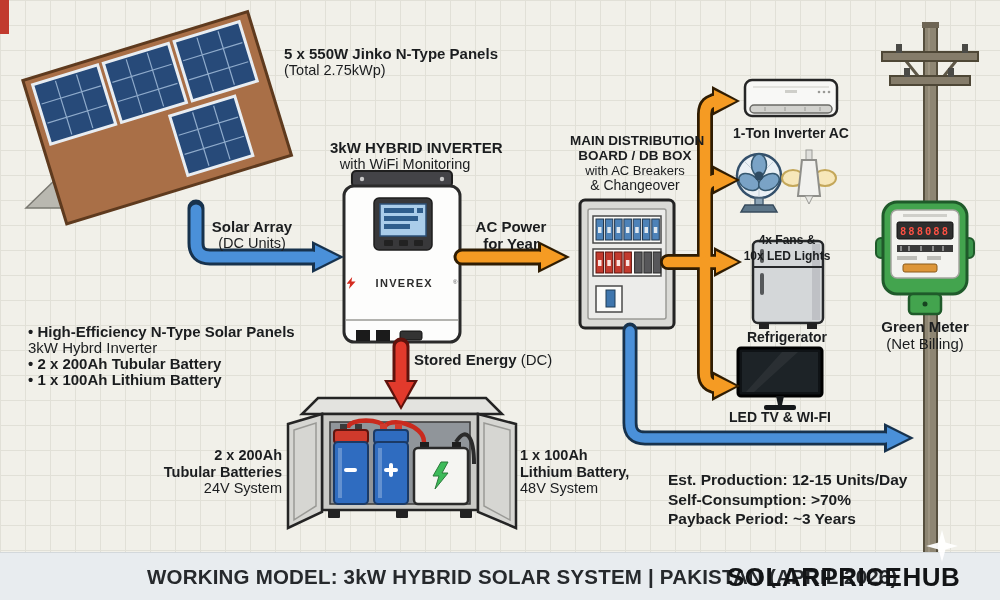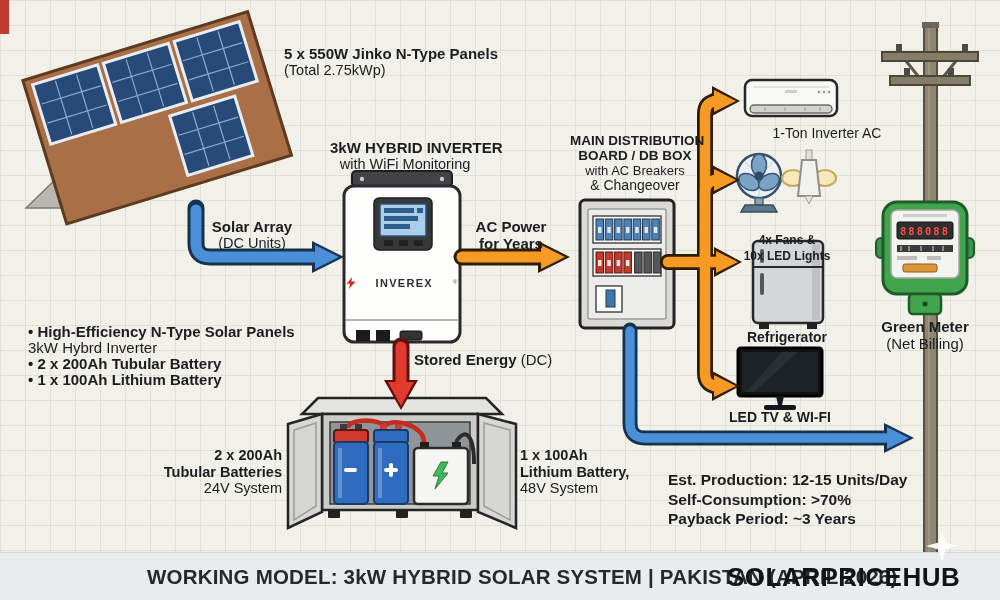--- a/index.html
+++ b/index.html
@@ -312,21 +312,21 @@
     <div class="n f14">with WiFi Monitoring</div>
   </div>
 
   <div class="lbl f15 c" style="left:192px;top:219px;width:120px;">
     <div class="b">Solar Array</div>
     <div class="n f14">(DC Units)</div>
   </div>
 
   <div class="lbl f15 c" style="left:455px;top:219px;width:112px;">
     <div class="b">AC Power</div>
-    <div class="b">for Years</div>
+    <div class="b">for Year</div>
   </div>
 
   <div class="lbl c" style="left:558px;top:133px;width:130px;font-size:13.5px;line-height:15px;margin-left:12px;">
     <div class="b">MAIN DISTRIBUTION</div>
     <div class="b">BOARD / DB BOX</div>
     <div class="n" style="font-size:13px;">with AC Breakers</div>
     <div class="n" style="font-size:14px;">&amp; Changeover</div>
   </div>
 
   <div class="lbl f15" style="left:414px;top:352px;">
@@ -346,21 +346,21 @@
     <div class="b">Tubular Batteries</div>
     <div class="n">24V System</div>
   </div>
 
   <div class="lbl" style="left:520px;top:447px;width:140px;font-size:14.5px;line-height:16.5px;">
     <div class="b">1 x 100Ah</div>
     <div class="b">Lithium Battery,</div>
     <div class="n">48V System</div>
   </div>
 
-  <div class="lbl c" style="left:712px;top:126px;width:158px;font-size:14px;font-weight:400;padding-left:36px;">1-Ton Inverter AC</div>
+  <div class="lbl c" style="left:712px;top:126px;width:158px;font-size:14px;font-weight:700;">1-Ton Inverter AC</div>
 
   <div class="lbl c" style="left:712px;top:232px;width:150px;font-size:12px;font-weight:700;line-height:16px;">
     <div>4x Fans &amp;</div>
     <div>10x LED Lights</div>
   </div>
 
   <div class="lbl c" style="left:712px;top:330px;width:150px;font-size:14px;font-weight:600;">Refrigerator</div>
 
   <div class="lbl c" style="left:700px;top:410px;width:160px;font-size:14px;font-weight:600;">LED TV &amp; WI-FI</div>
 

